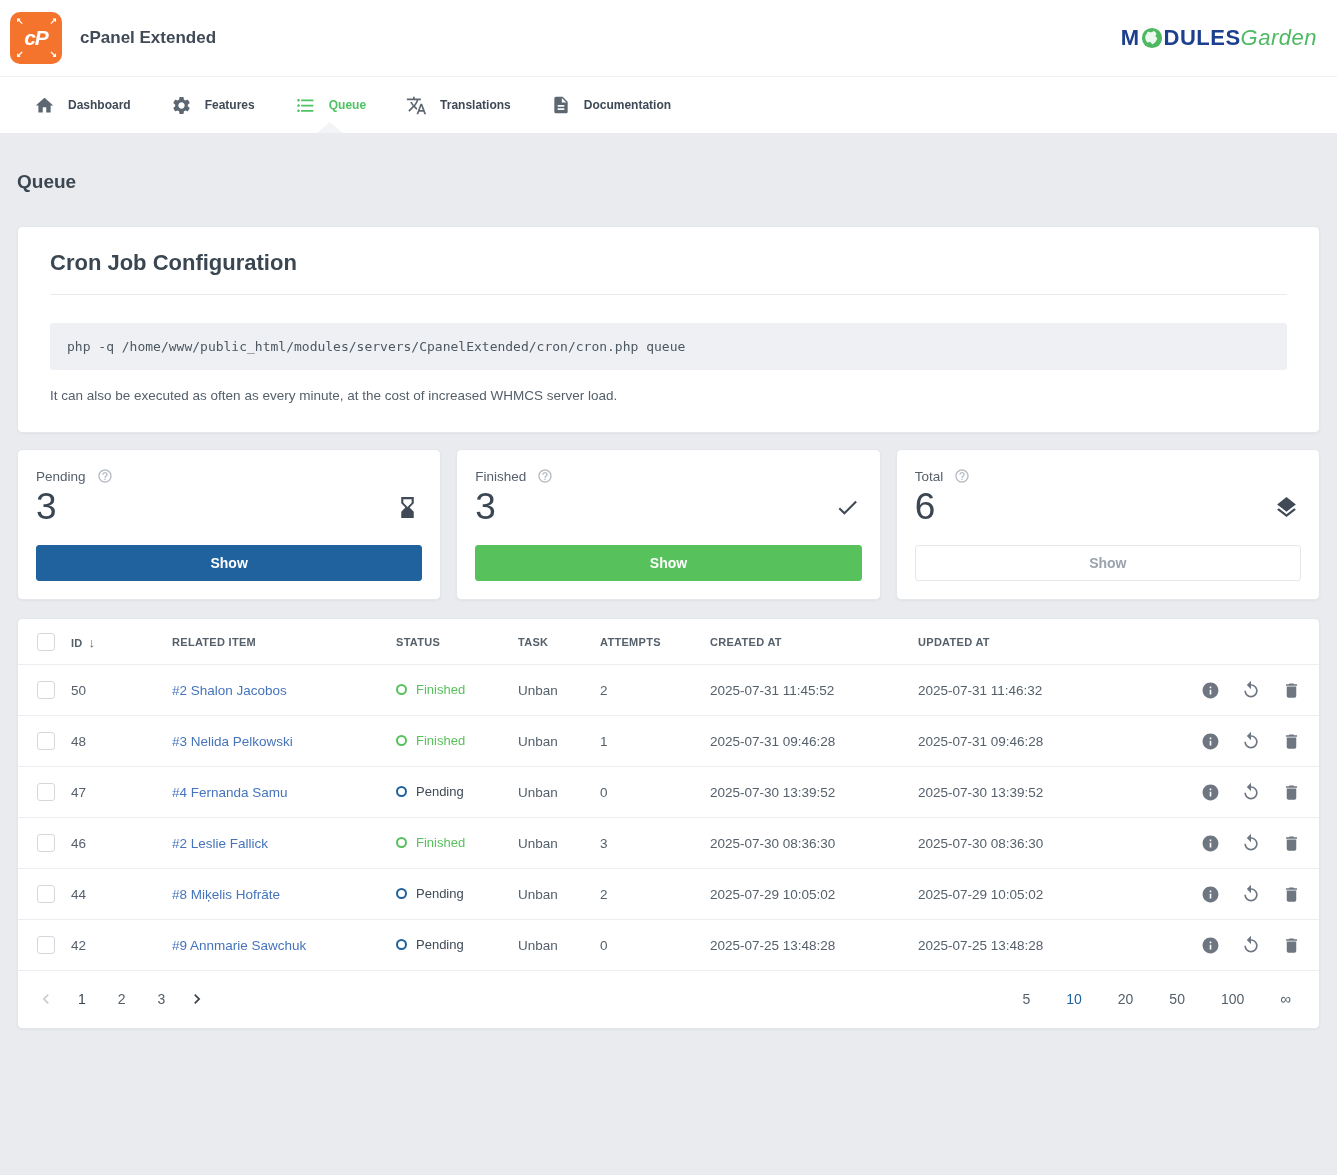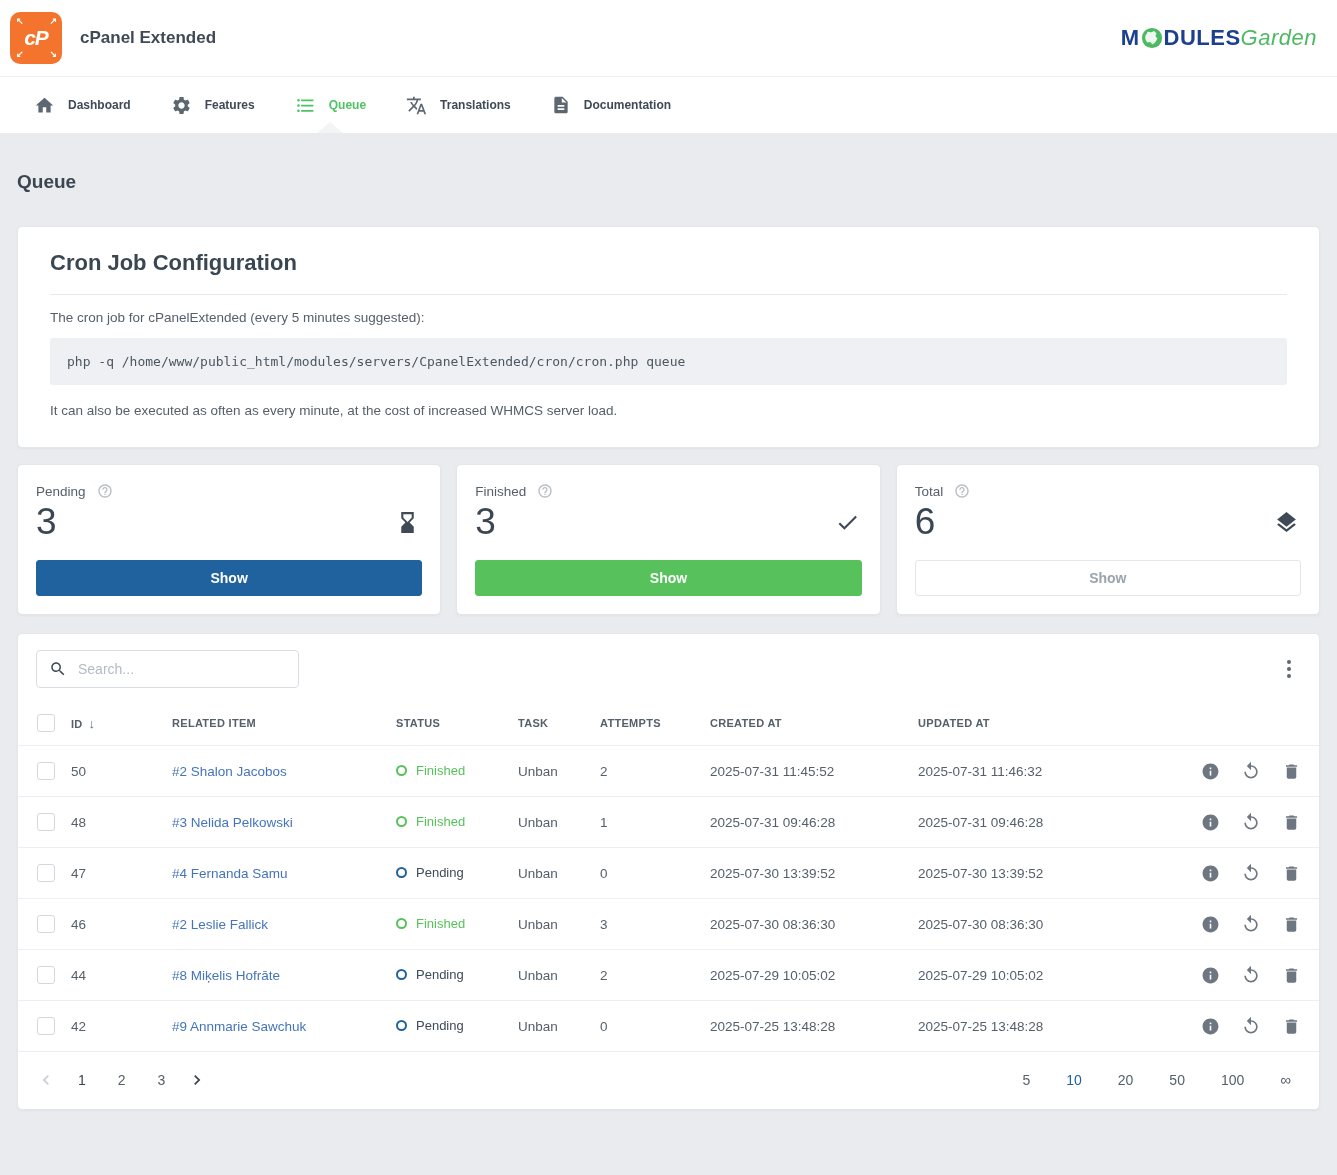--- a/index.html
+++ b/index.html
@@ -199,21 +199,20 @@
     <span>Documentation</span>
   </div>
 </div>
 
 <div class="content">
   <h1 class="page-title">Queue</h1>
 
   <div class="card">
     <div class="cron-header">Cron Job Configuration</div>
     <div class="cron-body">
-      <div>The cron job for cPanelExtended (every 5 minutes suggested):</div>
       <div class="cron-code">php -q /home/www/public_html/modules/servers/CpanelExtended/cron/cron.php queue</div>
       <div class="cron-note">It can also be executed as often as every minute, at the cost of increased WHMCS server load.</div>
     </div>
   </div>
 
   <div class="stats-row">
 
     <div class="card stat-card">
       <div class="stat-label-row">
         <span>Pending</span>
@@ -258,33 +257,20 @@
         <svg class="stat-ic" width="25" height="25" viewBox="0 0 24 24" fill="currentColor">
             <path d="M11.99 18.54l-7.37-5.73L3 14.07l9 7 9-7-1.63-1.27-7.38 5.74zM12 16l7.36-5.73L21 9l-9-7-9 7 1.63 1.27L12 16z"></path>
           </svg>
       </div>
       <button class="stat-btn btn-outline">Show</button>
     </div>
   </div>
 
   <div class="card tasks-card">
 
-    <div class="tasks-toolbar">
-      <div class="search-box">
-        <svg class="search-ic" width="18" height="18" viewBox="0 0 24 24" fill="currentColor">
-            <path d="M15.5 14h-.79l-.28-.27C15.41 12.59 16 11.11 16 9.5 16 5.91 13.09 3 9.5 3S3 5.91 3 9.5 5.91 16 9.5 16c1.61 0 3.09-.59 4.23-1.57l.27.28v.79l5 4.99L20.49 19l-4.99-5zm-6 0C7.01 14 5 11.99 5 9.5S7.01 5 9.5 5 14 7.01 14 9.5 11.99 14 9.5 14z"></path>
-          </svg>
-        <input type="text" placeholder="Search..." style="">
-      </div>
-      <div class="kebab">
-          <span></span>
-          <span></span>
-          <span></span>
-        </div>
-    </div>
 
     <table class="tasks">
       <colgroup>
         <col class="c-check">
           <col class="c-id">
           <col class="c-rel">
           <col class="c-status">
         <col class="c-task">
           <col class="c-att">
           <col class="c-created">

